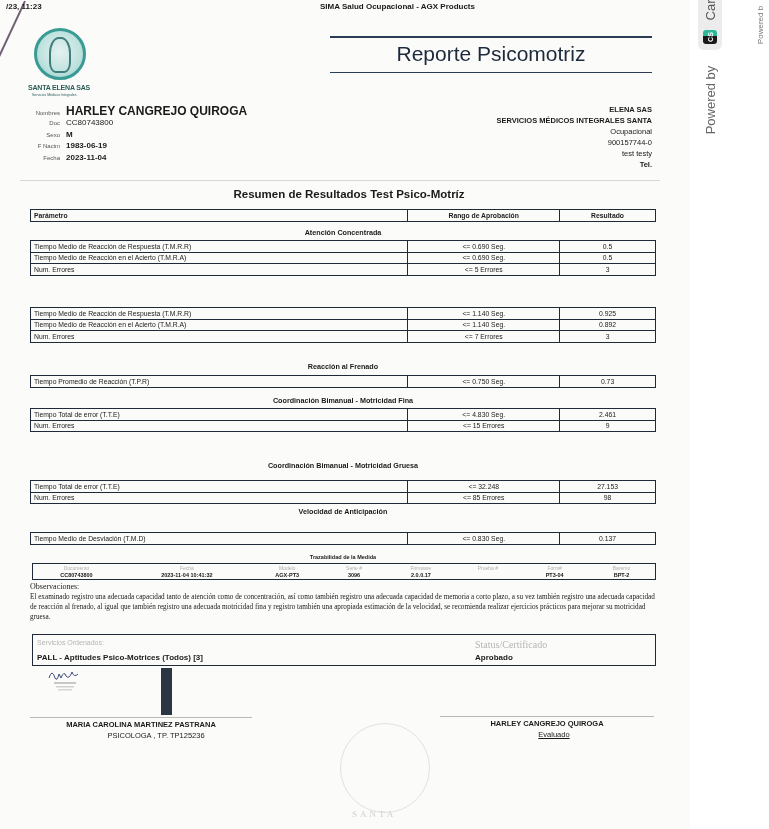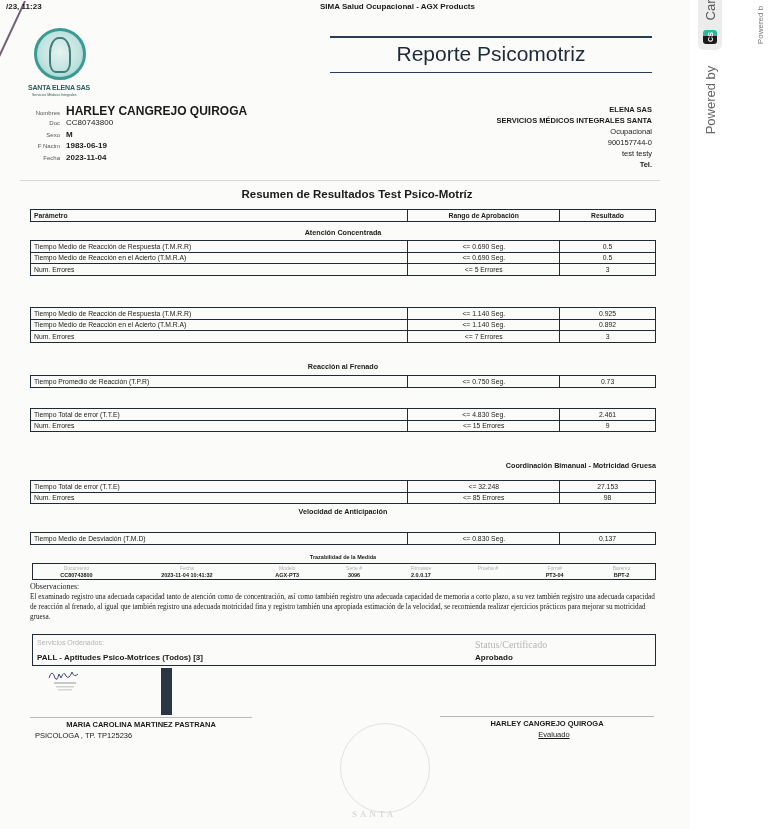--- a/index.html
+++ b/index.html
@@ -26,21 +26,21 @@
   .patient .lbl { width: 54px; text-align: right; padding-right: 6px; font-size: 6px; color: #555; }
   .patient .val { font-weight: bold; }
   .patient .row.first .val { font-size: 12px; }
   .patient .row.first { height: 14px; }
 
   .company { position: absolute; left: 420px; top: 104px; width: 232px; text-align: right; font-size: 7.5px; line-height: 11px; }
   .company .bold { font-weight: bold; }
 
   .sep-line { position: absolute; left: 20px; top: 180px; width: 640px; height: 1px; background: #d8d8d8; }
 
-  .summary-title { position: absolute; left: 12px; width: 690px; top: 188px; text-align: center; font-size: 11.5px; font-weight: bold; }
+  .summary-title { position: absolute; left: 4px; width: 690px; top: 188px; text-align: center; font-size: 11.5px; font-weight: bold; }
 
   table.grid { border-collapse: collapse; position: absolute; left: 30px; width: 626px; font-size: 6.8px; }
   table.grid td, table.grid th { border: 1px solid #1f2a38; height: 11.5px; padding: 0 3px; }
   table.grid td.c, table.grid th.c { text-align: center; }
   table.grid th { font-weight: bold; text-align: left; }
   .col1 { width: 378px; } .col2 { width: 152px; } .col3 { width: 96px; }
   .section-title { position: absolute; left: 30px; width: 626px; text-align: center; font-size: 7.2px; font-weight: bold; }
 
   .traz-title { position: absolute; left: 30px; width: 626px; top: 554px; text-align: center; font-size: 5.5px; font-weight: bold; }
   .traz { position: absolute; left: 32px; top: 563px; width: 624px; height: 17px; border: 1.5px solid #1f2a38; display: flex; }
@@ -55,21 +55,21 @@
   .services { position: absolute; left: 32px; top: 634px; width: 624px; height: 32px; border: 1.5px solid #1f2a38; }
   .services .k1 { position: absolute; left: 4px; top: 4px; font-size: 7px; color: #b5b5b5; }
   .services .v1 { position: absolute; left: 4px; top: 18px; font-size: 8px; font-weight: bold; }
   .services .k2 { position: absolute; left: 442px; top: 4px; font-size: 10px; color: #b5b5b5; font-family: "Liberation Serif", serif; }
   .services .v2 { position: absolute; left: 442px; top: 18px; font-size: 8px; font-weight: bold; }
 
   .sig-scribble { position: absolute; left: 46px; top: 666px; width: 40px; height: 30px; }
   .sig-bar { position: absolute; left: 161px; top: 668px; width: 11px; height: 47px; background: #2a3644; }
   .sig-line-l { position: absolute; left: 30px; top: 717px; width: 222px; height: 1px; background: #b8b8b8; }
   .sig-name-l { position: absolute; left: 30px; top: 720px; width: 222px; text-align: center; font-size: 7.5px; font-weight: bold; }
-  .sig-role-l { position: absolute; left: 35px; top: 731px; width: 222px; font-size: 7.5px; }
+  .sig-role-l { position: absolute; left: 45px; top: 731px; width: 222px; text-align: center; font-size: 7.5px; }
   .sig-line-r { position: absolute; left: 440px; top: 716px; width: 214px; height: 1px; background: #b8b8b8; }
   .sig-name-r { position: absolute; left: 440px; top: 719px; width: 214px; text-align: center; font-size: 7.5px; font-weight: bold; }
   .sig-role-r { position: absolute; left: 447px; top: 730px; width: 214px; text-align: center; font-size: 7.5px; text-decoration: underline; }
 
   .stamp { position: absolute; left: 340px; top: 723px; width: 90px; height: 90px; border: 1px solid #dadada; border-radius: 50%; opacity: 0.8; }
   .stamp-text { position: absolute; left: 352px; top: 809px; font-size: 9px; color: #cfcfcf; letter-spacing: 3px; font-family: "Liberation Serif", serif; }
 
   .fold { position: absolute; left: -8px; top: -6px; width: 20px; height: 70px; border-right: 2px solid #4c3a55; transform: rotate(25deg); opacity: 0.8; }
 
   .side { position: absolute; left: 690px; top: 0; width: 79px; height: 829px; background: #ffffff; }
@@ -195,36 +195,37 @@
   <table class="grid" style="top:375px;">
     <tbody>
         <tr>
       <td class="col1">Tiempo Promedio de Reacción (T.P.R)</td>
       <td class="col2 c">&lt;= 0.750 Seg.</td>
       <td class="col3 c">0.73</td>
     </tr>
   </tbody>
     </table>
 
+  <div class="section-title" style="top:396px;">Coordinación Bimanual - Motricidad Fina</div>
   <table class="grid" style="top:408px;">
     <tbody>
         <tr>
       <td class="col1">Tiempo Total de error (T.T.E)</td>
       <td class="col2 c">&lt;= 4.830 Seg.</td>
       <td class="col3 c">2.461</td>
     </tr>
     <tr>
       <td class="col1">Num. Errores</td>
       <td class="col2 c">&lt;= 15 Errores</td>
       <td class="col3 c">9</td>
     </tr>
   </tbody>
     </table>
 
-  <div class="section-title" style="top:461px;text-align:right;">Coordinación Bimanual - Motricidad Gruesa</div>
+  <div class="section-title" style="top:461px;">Coordinación Bimanual - Motricidad Gruesa</div>
   <table class="grid" style="top:480px;">
     <tbody>
         <tr>
       <td class="col1">Tiempo Total de error (T.T.E)</td>
       <td class="col2 c">&lt;= 32.248</td>
       <td class="col3 c">27.153</td>
     </tr>
     <tr>
       <td class="col1">Num. Errores</td>
       <td class="col2 c">&lt;= 85 Errores</td>

